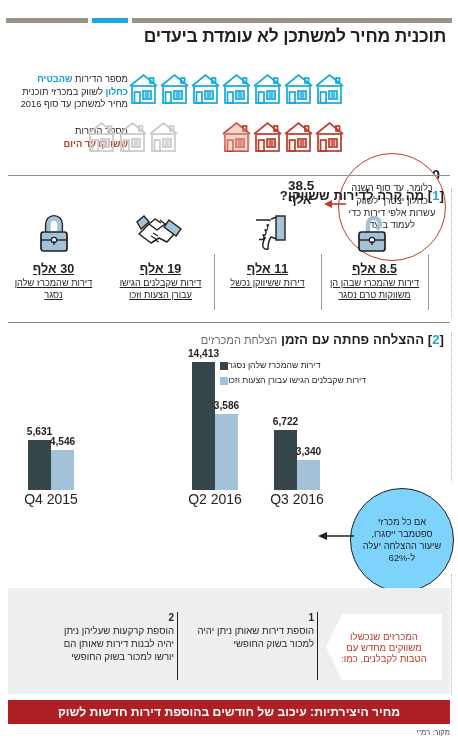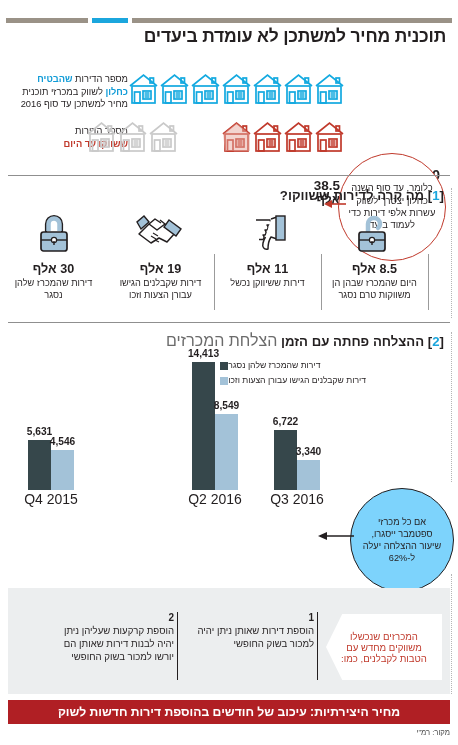--- a/index.html
+++ b/index.html
@@ -37,21 +37,21 @@
   .lab-blue { top: 6px; }
   .lab-red  { top: 58px; }
   .b-blue { color: #0f9bd7; font-weight: bold; }
   .b-red  { color: #c0392b; font-weight: bold; }
 
   .big-num {
     position: absolute; text-align: left; direction: ltr;
     font-weight: bold; color: #231f20;
   }
   .num-70 { right: 18px; top: 60px; width: 44px; font-size: 14.5px; line-height: 15px; text-align: right; margin-top: 41px; }
-  .num-385 { right: 118px; top: 112px; width: 52px; font-size: 13.5px; line-height: 14px; text-align: right; }
+  .num-385 { right: 118px; top: 112px; width: 52px; font-size: 13.5px; line-height: 14px; }
   .num-sub { font-size: 12.5px; display: block; }
 
   
   .circle-callout {
     position: absolute; right: 12px; top: 86px; width: 108px; height: 108px;
     border: 1.6px solid #c0392b; border-radius: 50%;
     display: flex; align-items: center; justify-content: center;
     background: #ffffff;
   }
   .circle-callout .txt {
@@ -75,28 +75,28 @@
   .dg-2 { top: 332px; height: 150px; }
   .dg-3 { top: 574px; height: 120px; }
 
   
   .sec-head {
     position: absolute; right: 14px; text-align: right;
     font-size: 13.2px; font-weight: bold; color: #231f20;
   }
   .sec-head .bracket { color: #231f20; font-weight: bold; }
   .sec-head .num { color: #1ba6dd; font-weight: bold; }
-  .sec-head .sub { font-size: 16px; font-weight: normal; color: #6b6b6b; }
+  .sec-head .sub { font-size: 11px; font-weight: normal; color: #6b6b6b; }
   .sh-1 { top: 188px; width: 420px; }
   .sh-2 { top: 332px; width: 420px; }
   .sh-3 { top: 596px; width: 420px; }
 
   
   .stats-row { position: absolute; left: 0; top: 208px; width: 458px; height: 110px; display: flex; flex-direction: row-reverse; }
-  .stat { position: relative; width: 107px; display: flex; flex-direction: column; align-items: center; }
+  .stat { position: relative; width: 107px; display: flex; flex-direction: column; align-items: center; text-decoration: underline; }
   .stat + .stat::after {
     content: ""; position: absolute; right: -1px; top: 46px; width: 1px; height: 56px; background: #9b9b9b;
   }
   .stat .icon-wrap { height: 48px; display: flex; align-items: flex-end; justify-content: center; }
   .stat .val { font-size: 12.6px; font-weight: bold; margin-top: 6px; color: #231f20; }
   .stat .desc { font-size: 9.2px; line-height: 11.6px; text-align: center; color: #231f20; margin-top: 2px; width: 98px; }
 
   
   .chart-area { position: absolute; left: 0; top: 352px; width: 458px; height: 240px; }
   .legend { position: absolute; right: 92px; top: 8px; text-align: right; }
@@ -426,21 +426,21 @@
       <div class="icon-wrap">
         <svg width="42" height="46" viewBox="0 0 42 46">
           <path d="M14 22 V14 a6 6 0 0 1 12 0 a5 5 0 0 1 -2 4" fill="none" stroke="#a3c2d8" stroke-width="4.5" stroke-linecap="round"></path>
           <rect x="5" y="22" width="26" height="19" rx="2.5" fill="#a3c2d8" stroke="#231f20" stroke-width="1.7"></rect>
           <path d="M5 30 H31" stroke="#231f20" stroke-width="1.4"></path>
           <circle cx="18" cy="30" r="2.6" fill="#ffffff" stroke="#231f20" stroke-width="1.2"></circle>
           <path d="M18 31 v4" stroke="#231f20" stroke-width="1.4"></path>
         </svg>
       </div>
       <div class="val">8.5 אלף</div>
-      <div class="desc">היום שהמכרז שבהן הן משווקות טרם נסגר</div>
+      <div class="desc">דירות שהמכרז שבהן הן משווקות טרם נסגר</div>
     </div>
   </div>
 
   <div class="hr-thin hr-2"></div>
   <div class="dotted-gutter dg-2"></div>
 
   <div class="sec-head sh-2">
     <span class="bracket">[</span><span class="num">2</span><span class="bracket">]</span>
     <span>ההצלחה פחתה עם הזמן</span>
     <span class="sub">הצלחת המכרזים</span>
@@ -473,21 +473,21 @@
         <div class="axis-lab">Q4 2015</div>
       </div>
 
 
       <div class="group" style="left:164px">
         <div class="bars">
           <div class="bar dark" style="height:128px">
             <span class="bl">14,413</span>
           </div>
           <div class="bar light" style="height:76px">
-            <span class="bl">8,549</span>
+            <span class="bl">3,586</span>
           </div>
         </div>
         <div class="axis-lab">Q2 2016</div>
       </div>
 
       <div class="group" style="left:246px">
         <div class="bars">
           <div class="bar dark" style="height:60px">
             <span class="bl">6,722</span>
           </div>

